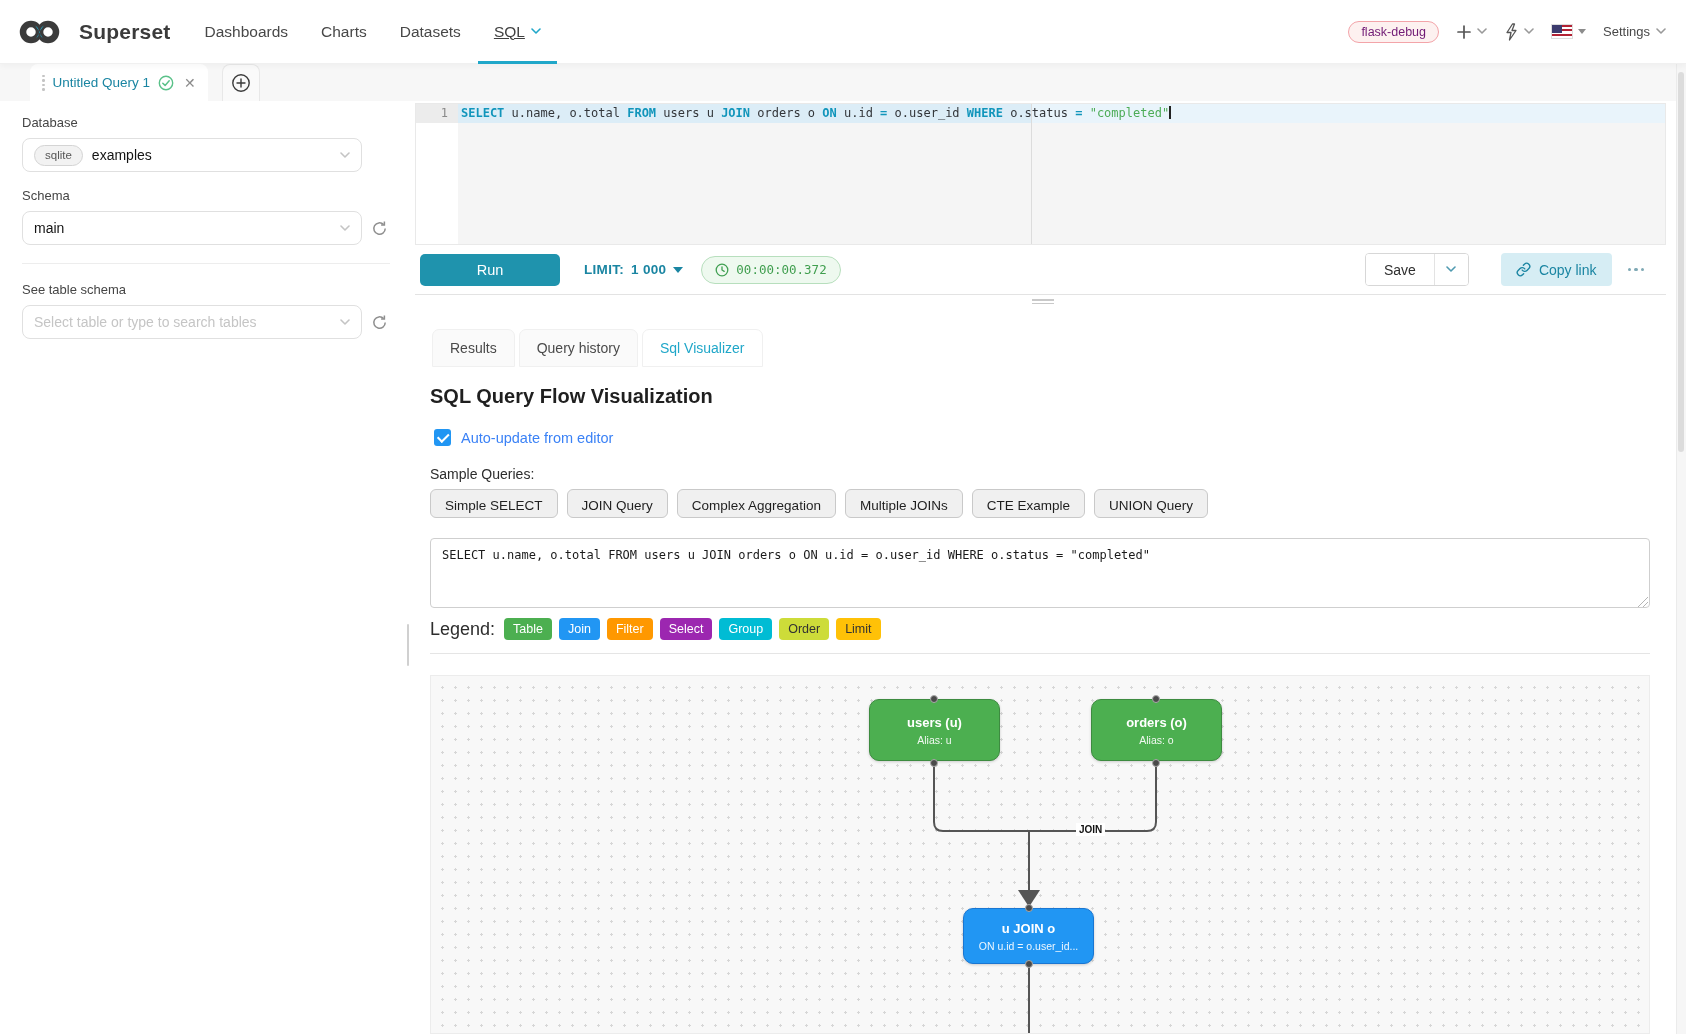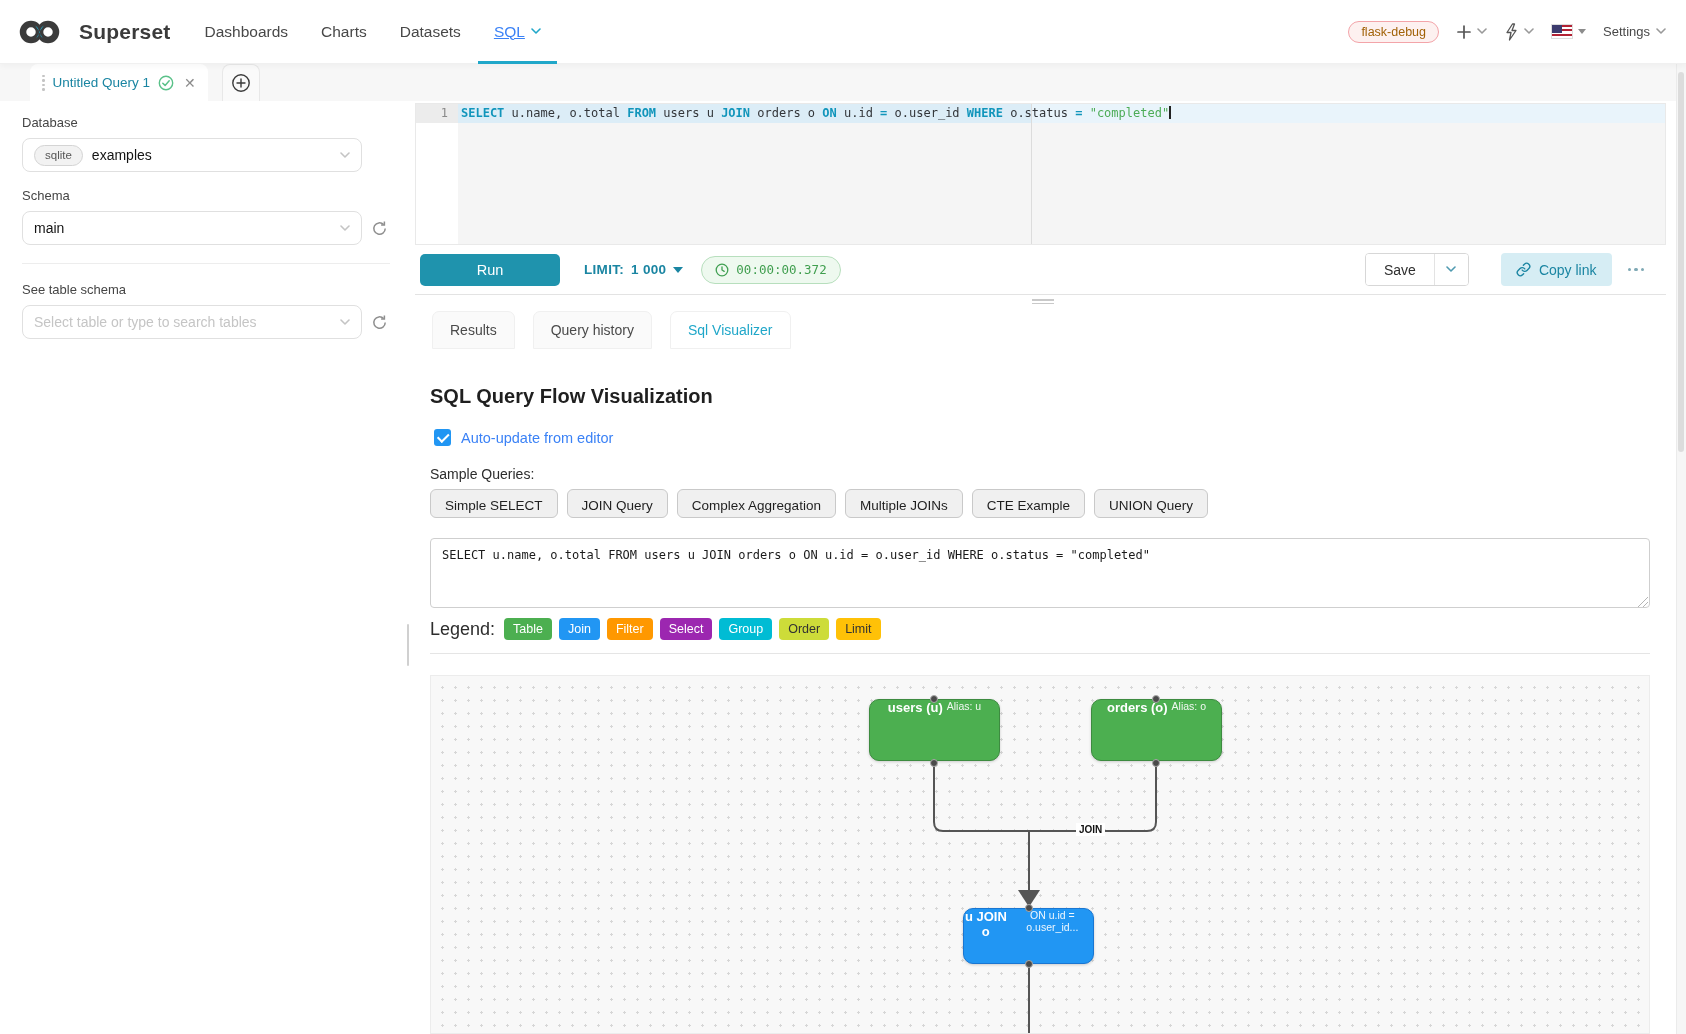--- a/index.html
+++ b/index.html
@@ -9,26 +9,26 @@
 
   
   .navbar { position:absolute; left:0; top:0; width:1686px; height:64px; background:#fff;
     display:flex; align-items:center; padding:0 20px 0 18px; border-bottom:1px solid #f0f0f0;
     box-shadow:0 2px 6px rgba(0,0,0,.04); z-index:30; }
   .brand { display:flex; align-items:center; gap:17px; }
   .brand-name { font-size:21px; font-weight:700; color:#3b3b3b; letter-spacing:.2px; }
   .nav-menu { display:flex; align-items:center; gap:33px; margin-left:34px; height:64px; }
   .nav-item { font-size:15.5px; font-weight:500; color:#484848; height:64px; display:flex;
     align-items:center; cursor:pointer; position:relative; }
-  .nav-item.active { color:#3b82f6;text-decoration:underline; }
+  .nav-item.active { color:#404040;text-decoration:underline; }
   .nav-item.active .underline { position:absolute; left:-16px; right:-16px; bottom:0; height:3px; background:#20a7c9; }
   .nav-item .chev { margin-left:6px; }
   .nav-right { margin-left:auto; display:flex; align-items:center; gap:17px; }
   .env-pill { height:22px; padding:0 12px; border:1px solid #f3a4a9; background:#fdf1f0;
-    color:#a16207; font-size:12.5px; border-radius:11px; display:flex; align-items:center; }
+    color:#701a75; font-size:12.5px; border-radius:11px; display:flex; align-items:center; }
   .icon-group { display:flex; align-items:center; gap:5px; cursor:pointer; }
   .settings { font-size:13px; font-weight:500; color:#484848; display:flex; align-items:center; gap:6px; cursor:pointer; }
   .chev { width:10px; height:7px; }
   .chev polyline { fill:none; stroke:#999; stroke-width:1.6; stroke-linecap:round; stroke-linejoin:round; }
   .flag { width:22px; height:15px; border:1px solid #ddd; position:relative;
     background:repeating-linear-gradient(180deg,#b22234 0 2.1px,#fff 2.1px 4.3px); }
   .flag::after { content:""; position:absolute; left:0; top:0; width:10px; height:8px; background:#3c3b6e; }
   .caret-solid { width:0; height:0; border-left:4px solid transparent; border-right:4px solid transparent; border-top:5px solid #8c8c8c; }
 
   
@@ -88,21 +88,21 @@
   .copy-link { margin-left:32px; height:33px; border:none; border-radius:4px; background:#d6edf4; color:#1a85a2;
     font-size:14px; display:flex; align-items:center; gap:8px; padding:0 15px; cursor:pointer; }
   .more-dots { margin-left:14px; display:flex; gap:3px; cursor:pointer; padding:6px 2px; }
   .more-dots i { width:3.5px; height:3.5px; border-radius:50%; background:#7fa9b5; }
 
   .pane-divider { position:absolute; left:415px; top:294px; width:1251px; height:1px; background:#e3e3e3; }
   .pane-handle { position:absolute; left:1032px; top:299px; width:22px; cursor:row-resize; }
   .pane-handle i { display:block; height:1.5px; background:#c9c9c9; margin-bottom:2px; }
 
   
-  .rtabs { position:absolute; left:432px; top:311px; display:flex; gap:18px; }
+  .rtabs { position:absolute; left:432px; top:329px; display:flex; gap:4px; }
   .rtab { height:38px; padding:0 17px; background:#fafafa; border:1px solid #f0f0f0; border-radius:7px 7px 0 0;
     display:flex; align-items:center; font-size:14px; color:#4a4a4a; cursor:pointer; }
   .rtab.active { background:#fff; color:#20a7c9; }
 
   
   .viz-title { position:absolute; left:430px; top:385px; font-size:20px; font-weight:700; color:#1f1f1f; }
   .auto-row { position:absolute; left:434px; top:429px; display:flex; align-items:center; gap:10px; }
   .checkbox { width:17px; height:17px; border-radius:3px; background:#2196f3; position:relative; cursor:pointer; }
   .checkbox::after { content:""; position:absolute; left:5.5px; top:2px; width:4.5px; height:8.5px;
     border:solid #fff; border-width:0 2.2px 2.2px 0; transform:rotate(45deg); }
@@ -120,21 +120,21 @@
   .legend-label { font-size:18px; color:#2d2d2d; margin-right:2px; }
   .badge { height:22px; padding:0 9px; border-radius:4px; font-size:12.5px; display:flex; align-items:center; font-weight:500; }
   .viz-divider { position:absolute; left:430px; top:653px; width:1220px; height:1px; background:#e5e5e5; }
 
   
   .flow-panel { position:absolute; left:430px; top:675px; width:1220px; height:359px; background:#f8f8f8;
     border:1px solid #ececec;
     background-image:radial-gradient(circle, #d6d6d6 1.1px, transparent 1.1px);
     background-size:13px 13px; background-position:5px 5px; overflow:hidden; }
   .flow-node { position:absolute; width:131px; border-radius:10px; color:#fff; text-align:center;
-    display:flex; flex-direction:row; justify-content:center; gap:4px; border:1.5px solid transparent;
+    display:flex; flex-direction:column; justify-content:center; gap:4px; border:1.5px solid transparent;
     box-shadow:0 1px 3px rgba(0,0,0,.18); cursor:grab; }
   .flow-node .nt { font-size:13px; font-weight:700; }
   .flow-node .ns { font-size:10.5px; opacity:.92; }
   .handle { position:absolute; width:8px; height:8px; border-radius:50%; background:#4a4a4a; border:1px solid #aaa; }
   .edge-label { position:absolute; left:645px; top:147px; background:#fff; padding:1px 3px;
     font-size:10px; font-weight:700; color:#111; }
   .edges { position:absolute; left:0; top:0; }
 
   
   .scrollbar { position:absolute; right:0; top:64px; bottom:0; width:10px; background:#f6f6f6; border-left:1px solid #ebebeb; }

